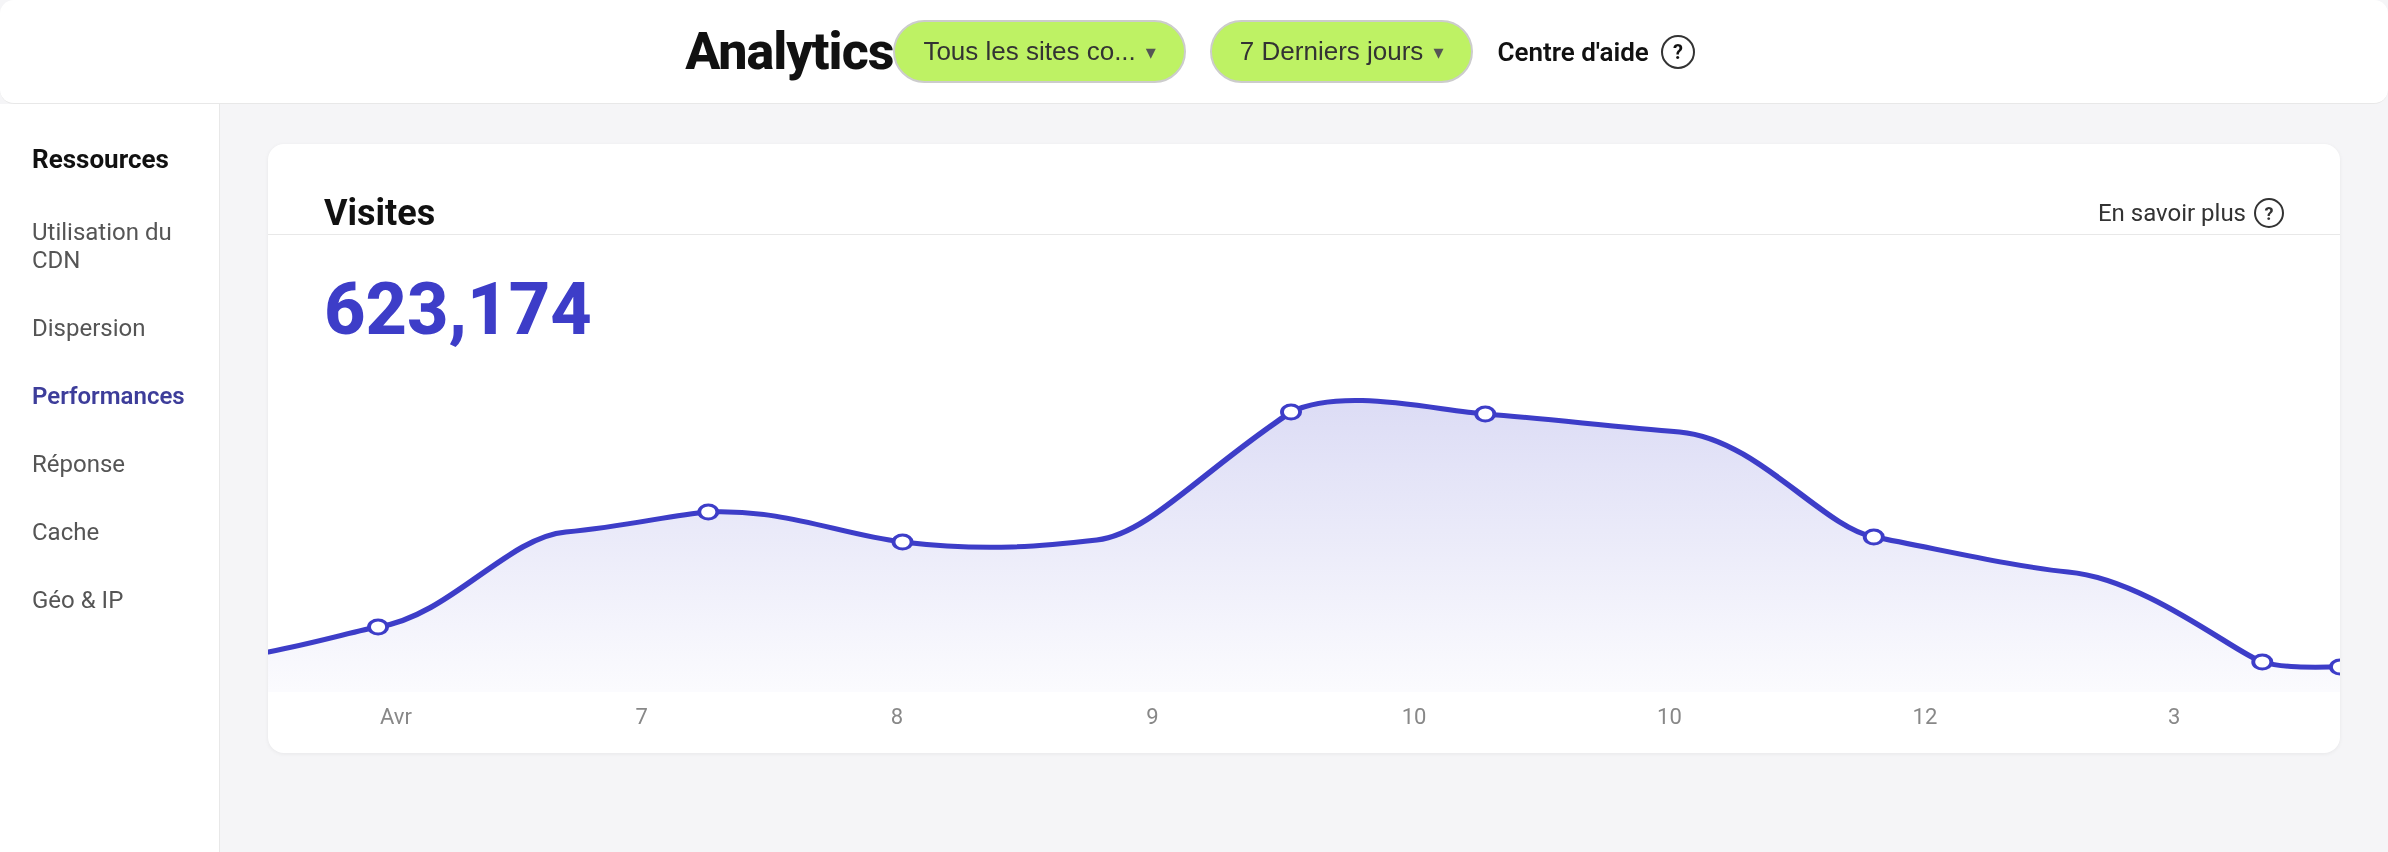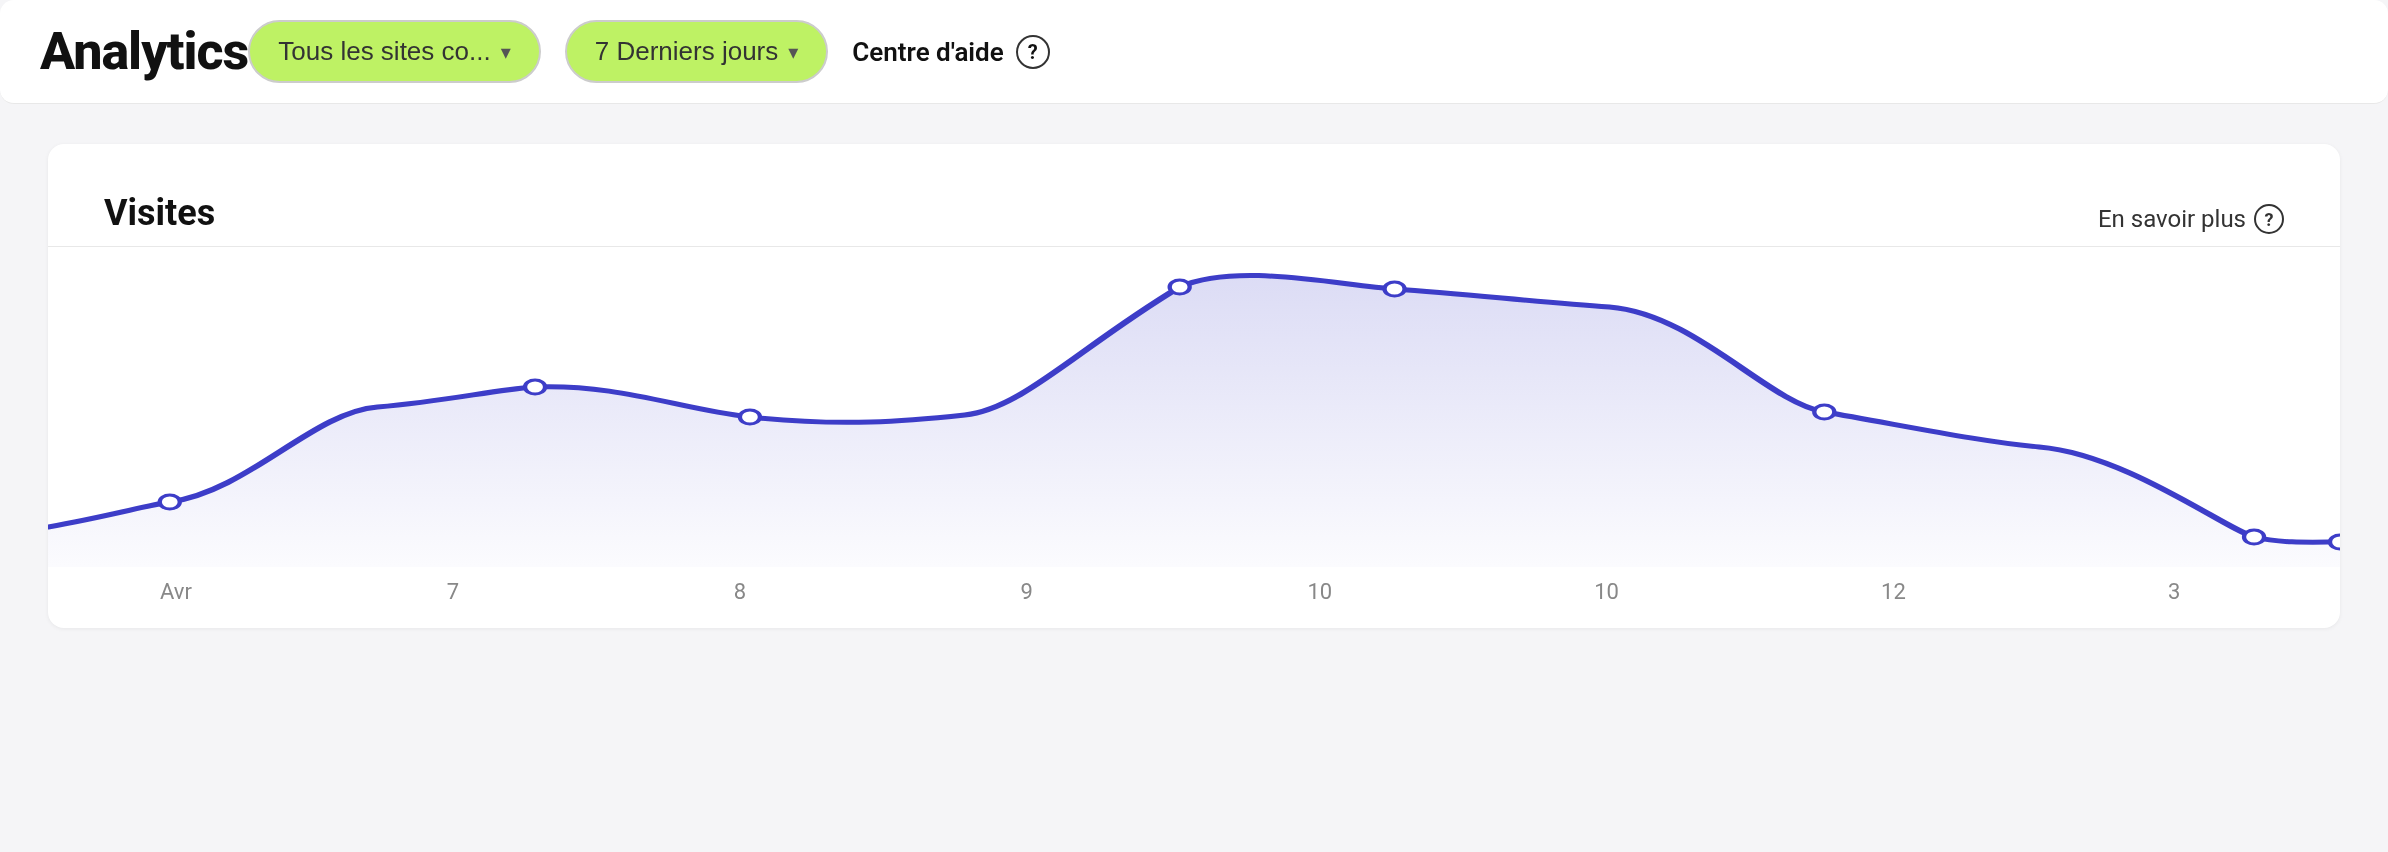--- a/index.html
+++ b/index.html
@@ -12,21 +12,21 @@
       overflow: hidden;
     }
     .page {
       display: flex;
       flex-direction: column;
       height: 100%;
     }
     .header {
       display: flex;
       align-items: center;
-      justify-content: flex-start;
+      justify-content: center;
       padding: 20px 48px 20px 40px;
       background: #fff;
       border-bottom: 1px solid #e8e8e8;
       border-radius: 14px;
     }
     .header-title {
       font-size: 52px;
       font-weight: 800;
       color: #111;
       letter-spacing: -1px;
@@ -110,22 +110,21 @@
     }
     .card {
       background: #fff;
       border-radius: 16px;
       padding: 48px 56px 0 56px;
       box-shadow: 0 1px 4px rgba(0,0,0,0.06);
     }
     .card-header {
       display: flex;
       justify-content: space-between;
-      align-items: flex-end;
-      margin-bottom: 12px;
+      align-items: center;
     }
     .card-title {
       font-size: 36px;
       font-weight: 700;
       color: #111;
     }
     .learn-more {
       font-size: 24px;
       color: #333;
       display: flex;
@@ -201,31 +200,41 @@
       </button>
       <div class="help-link">
         <span>Centre d'aide</span>
         <span class="help-icon">?</span>
       </div>
     </div>
   </div>
 
   <div class="content">
 
+    <nav class="sidebar">
+      <div class="sidebar-section-title">Ressources</div>
+      <div class="sidebar-item">Utilisation du CDN</div>
+      <div class="sidebar-item">Dispersion</div>
+      <div class="sidebar-item active">Performances</div>
+      <div class="sidebar-item">Réponse</div>
+      <div class="sidebar-item">Cache</div>
+      <div class="sidebar-item">Géo &amp; IP</div>
+    </nav>
 
     <main class="main">
       <div class="card">
         <div class="card-header">
           <h2 class="card-title">Visites</h2>
           <div class="learn-more">
             <span>En savoir plus</span>
             <span class="info-icon">?</span>
           </div>
         </div>
         <hr class="divider">
+        <div class="metric-value">623,174</div>
 
         <div class="chart-area">
           <svg class="chart-svg" viewBox="0 0 1600 320" preserveAspectRatio="none">
             <defs>
               <linearGradient id="chartGrad" x1="0" y1="0" x2="0" y2="1">
                 <stop offset="0%" stop-color="#3d3dc8" stop-opacity="0.18"></stop>
                 <stop offset="100%" stop-color="#3d3dc8" stop-opacity="0.02"></stop>
               </linearGradient>
             </defs>
 

